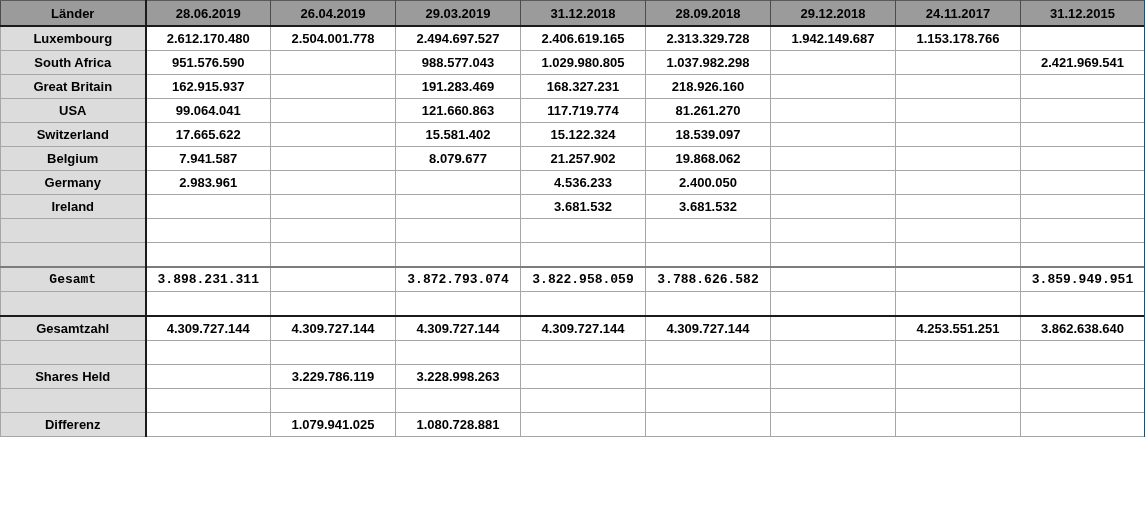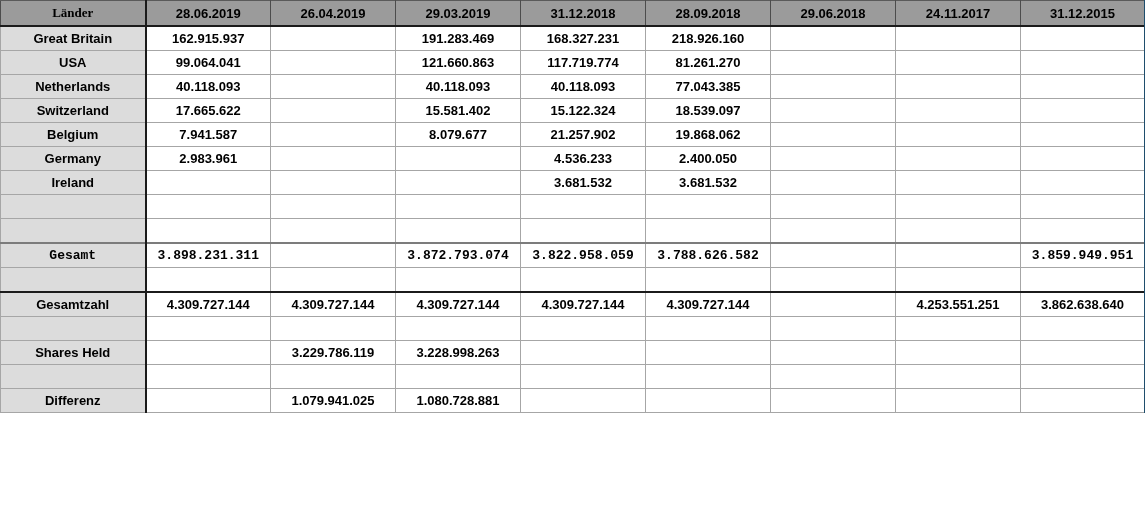--- a/index.html
+++ b/index.html
@@ -39,21 +39,21 @@
     height:24px;
     border-left:1px solid #4c4c4c;
     border-right:1px solid #4c4c4c;
     border-top:1px solid #5a5a5a;
     border-bottom:2px solid var(--strong);
   }
   .label-col{
     background:var(--label-bg);
     border-right:2px solid var(--strong) !important;
   }
-  thead th.label-col{background:var(--header-bg);font-family:Liberation Serif, serif;}
+  thead th.label-col{background:var(--header-bg);}
   tr.subtotal th, tr.subtotal td{border-top:2px solid var(--subtotal);font-family:Liberation Mono, monospace;}
   tr.total th, tr.total td{border-top:2px solid var(--strong);margin-top:24px;}
   th:last-child, td:last-child{border-right:3px solid var(--pageedge);}
 </style>
 </head>
 <body>
 
 <table id="grid">
   <colgroup id="cols">
       <col style="width: 145px;">
@@ -67,55 +67,66 @@
       <col style="width: 125px;">
     </colgroup>
   <thead>
     <tr id="head-row">
         <th class="label-col">Länder</th>
         <th>28.06.2019</th>
         <th>26.04.2019</th>
         <th>29.03.2019</th>
         <th>31.12.2018</th>
         <th>28.09.2018</th>
-        <th>29.06.2018</th>
+        <th>29.12.2018</th>
         <th>24.11.2017</th>
         <th>31.12.2015</th>
       </tr>
   </thead>
   <tbody id="body">
+      <tr>
+        <td class="label-col">Luxembourg</td>
+        <td>2.612.170.480</td>
+        <td>2.504.001.778</td>
+        <td>2.494.697.527</td>
+        <td>2.406.619.165</td>
+        <td>2.313.329.728</td>
+        <td>1.942.149.687</td>
+        <td>1.153.178.766</td>
+        <td></td>
+      </tr>
+      <tr>
+        <td class="label-col">South Africa</td>
+        <td>951.576.590</td>
+        <td></td>
+        <td>988.577.043</td>
+        <td>1.029.980.805</td>
+        <td>1.037.982.298</td>
+        <td></td>
+        <td></td>
+        <td>2.421.969.541</td>
+      </tr>
       <tr>
         <td class="label-col">Great Britain</td>
         <td>162.915.937</td>
         <td></td>
         <td>191.283.469</td>
         <td>168.327.231</td>
         <td>218.926.160</td>
         <td></td>
         <td></td>
         <td></td>
       </tr>
       <tr>
         <td class="label-col">USA</td>
         <td>99.064.041</td>
         <td></td>
         <td>121.660.863</td>
         <td>117.719.774</td>
         <td>81.261.270</td>
-        <td></td>
-        <td></td>
-        <td></td>
-      </tr>
-      <tr>
-        <td class="label-col">Netherlands</td>
-        <td>40.118.093</td>
-        <td></td>
-        <td>40.118.093</td>
-        <td>40.118.093</td>
-        <td>77.043.385</td>
         <td></td>
         <td></td>
         <td></td>
       </tr>
       <tr>
         <td class="label-col">Switzerland</td>
         <td>17.665.622</td>
         <td></td>
         <td>15.581.402</td>
         <td>15.122.324</td>

